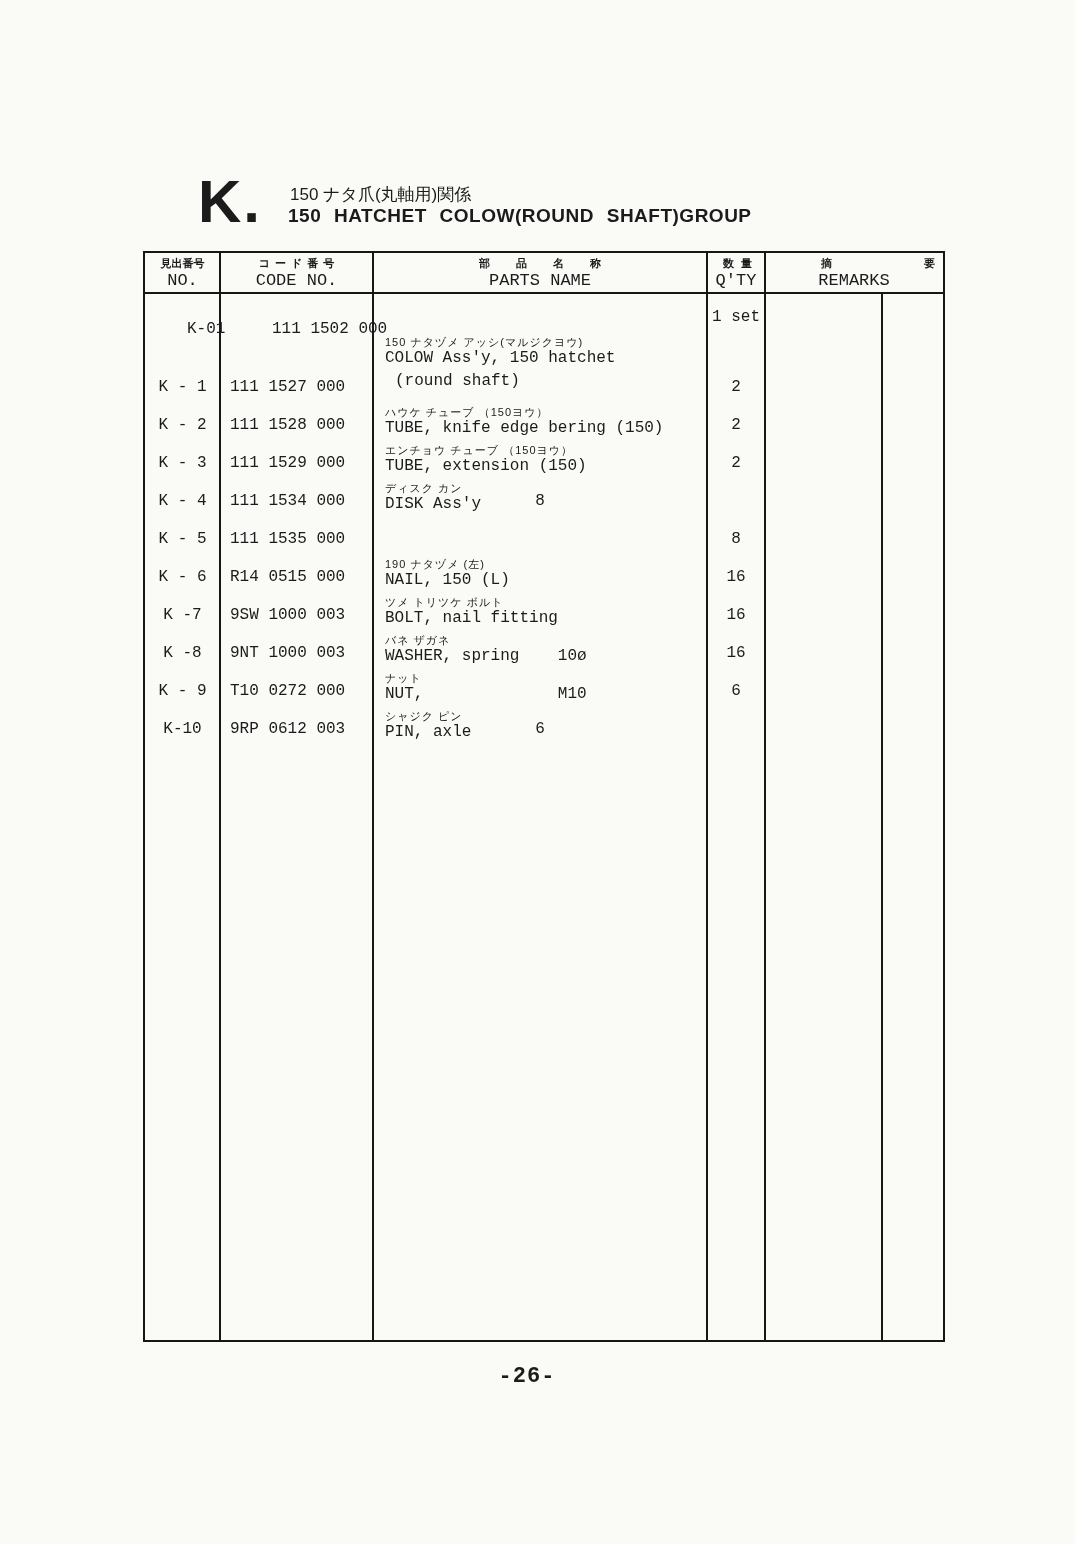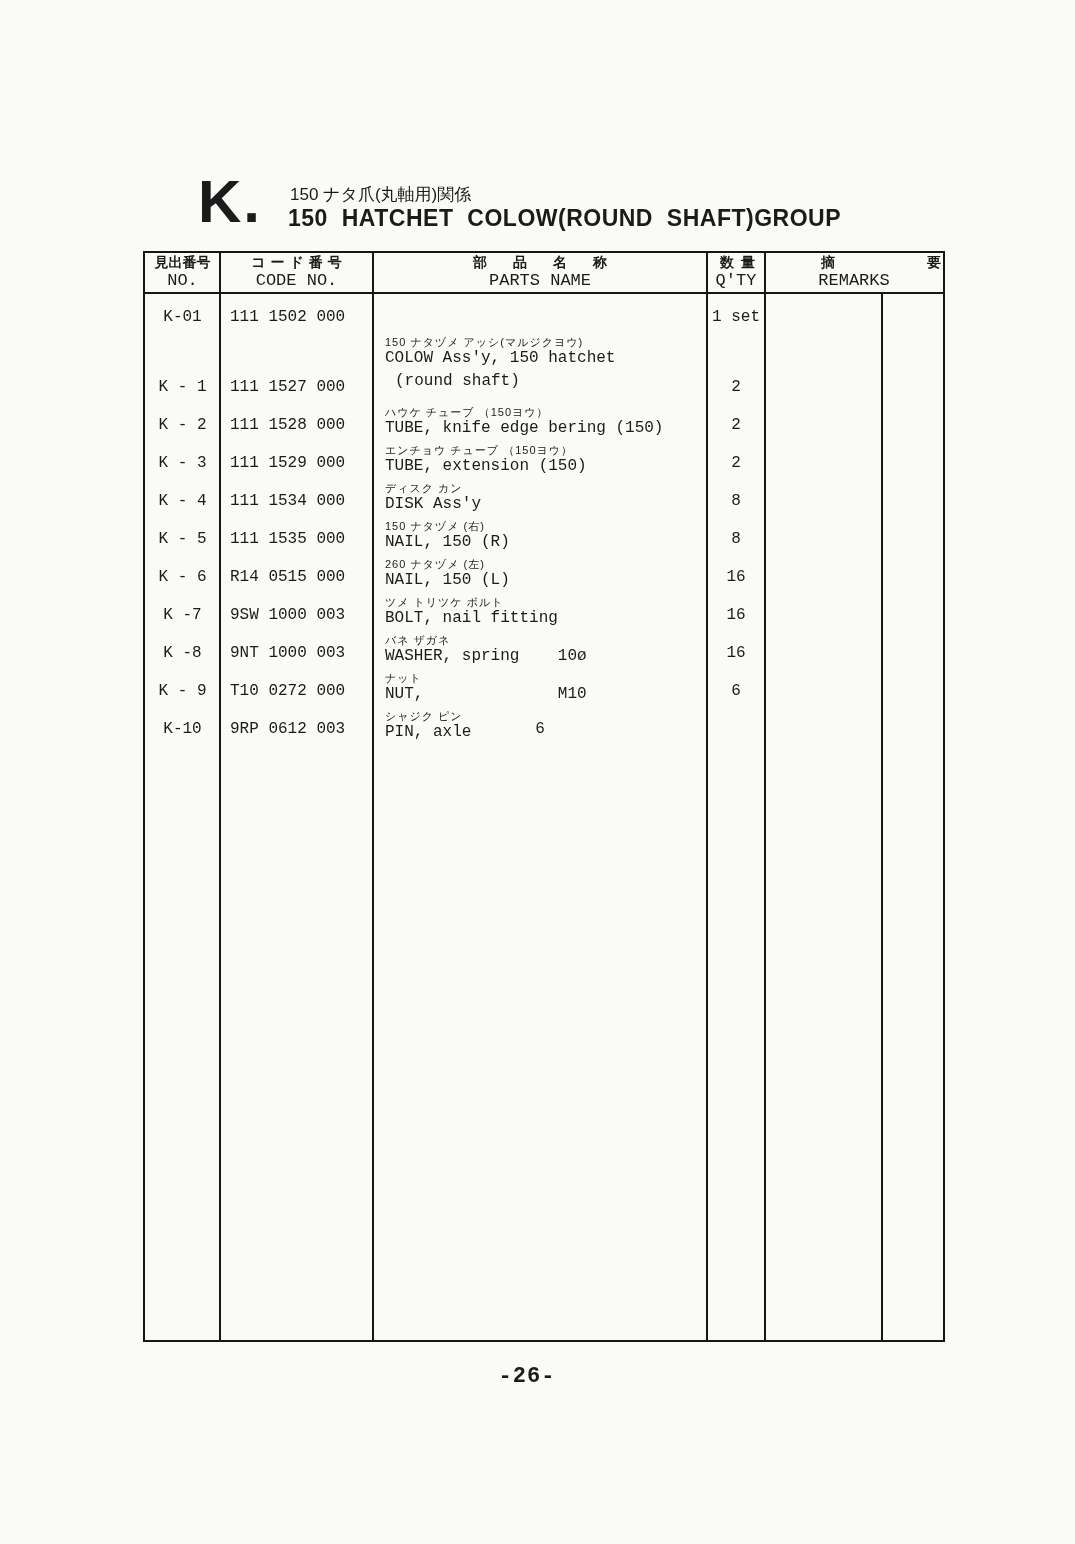--- a/index.html
+++ b/index.html
@@ -24,41 +24,41 @@
     letter-spacing: 2px;
   }
   .subtitle-jp {
     position: absolute; left: 92px; top: 5px;
     font-family: "Liberation Sans", sans-serif;
     font-size: 17px; white-space: nowrap;
   }
   .title-en {
     position: absolute; left: 90px; top: 27px;
     font-family: "Liberation Sans", sans-serif;
-    font-weight: bold; font-size: 23px;
+    font-weight: bold; font-size: 19px;
     letter-spacing: 0.5px; word-spacing: 7px; white-space: nowrap;
   }
 
   
   .parts-table {
     position: absolute; left: 143px; top: 251px;
     width: 802px; height: 1091px;
     border: 2px solid #161616;
   }
   .thead {
     position: relative; height: 41px;
     border-bottom: 2px solid #161616;
     display: grid;
     grid-template-columns: 75px 153px 334px 58px 178px;
   }
   .th { text-align: center; padding-top: 3px; overflow: visible; }
   .th .jp {
     display: block;
-    font-family: Liberation Mono, monospace;
-    font-weight: bold; font-size: 14px; line-height: 15px;
+    font-family: Liberation Sans, sans-serif;
+    font-weight: bold; font-size: 11px; line-height: 15px;
     white-space: nowrap;
   }
   .th .en { display: block; font-size: 17px; line-height: 20px; white-space: nowrap; }
   .th-code .jp { letter-spacing: 5px; padding-left: 5px; }
   .th-name .jp { letter-spacing: 26px; padding-left: 26px; }
   .th-qty  .jp { letter-spacing: 7px;  padding-left: 10px; }
   .th-remarks .jp { letter-spacing: 92px; padding-left: 56px; }
 
   .tbody { position: relative; height: 1046px; }
   .vline {
@@ -81,21 +81,21 @@
   .c-code { padding-left: 10px; font-size: 16px; padding-top: 14px; white-space: pre; }
   .c-name { padding-left: 12px; margin-top: 39px; }
   .c-name .jp {
     font-family: "Liberation Sans", sans-serif;
     font-size: 11px; line-height: 13px; padding-top: 3px;
     letter-spacing: 1px; white-space: pre;
   }
   .c-name .en { font-size: 16px; line-height: 19px; white-space: pre; }
   .c-name .en2 { font-size: 16px; line-height: 19px; padding-left: 10px; padding-top: 4px; white-space: pre; }
   .c-qty { text-align: center; font-size: 16px; padding-top: 14px; white-space: pre; }
-  .row.first .c-no, .row.first .c-code { padding-top: 14px; }
+  .row.first .c-no, .row.first .c-code { padding-top: 26px; margin-left: 42px; }
   .row.first .c-qty { }
 
   
   .page-number {
     position: absolute; left: 0; top: 1364px; width: 1054px;
     text-align: center; font-size: 22px; font-weight: bold;
     letter-spacing: 1px;
   }
 </style>
 </head>
@@ -193,35 +193,30 @@
 
     </div>
     <div class="cell c-qty">2</div>
     <div class="cell c-remarks"></div>
     <div class="cell c-remarks2"></div>
   </div>
 
   <div class="row">
     <div class="cell c-no">K - 4</div>
     <div class="cell c-code">111 1534 000</div>
-    <div class="cell c-name">
-      <div class="jp">150 ナタヅメ (右)</div>
-      <div class="en">NAIL, 150 (R)</div>
-
-    </div>
     <div class="cell c-qty">8</div>
     <div class="cell c-remarks"></div>
     <div class="cell c-remarks2"></div>
   </div>
 
   <div class="row">
     <div class="cell c-no">K - 5</div>
     <div class="cell c-code">111 1535 000</div>
     <div class="cell c-name">
-      <div class="jp">260 ナタヅメ (左)</div>
+      <div class="jp">190 ナタヅメ (左)</div>
       <div class="en">NAIL, 150 (L)</div>
 
     </div>
     <div class="cell c-qty">8</div>
     <div class="cell c-remarks"></div>
     <div class="cell c-remarks2"></div>
   </div>
 
   <div class="row">
     <div class="cell c-no">K - 6</div>

